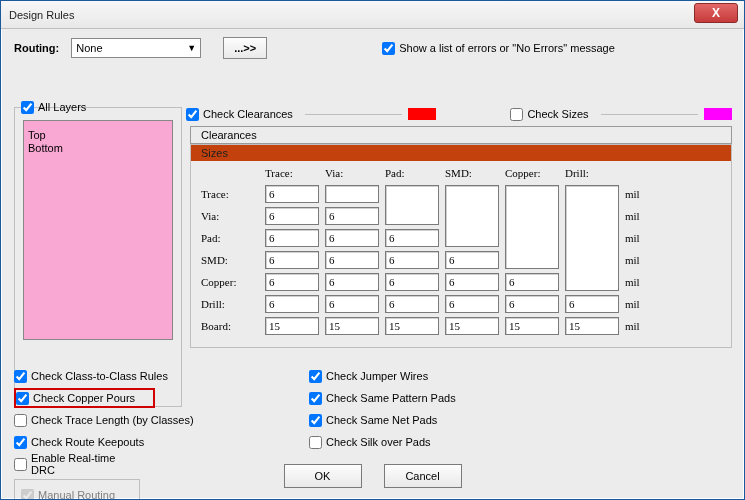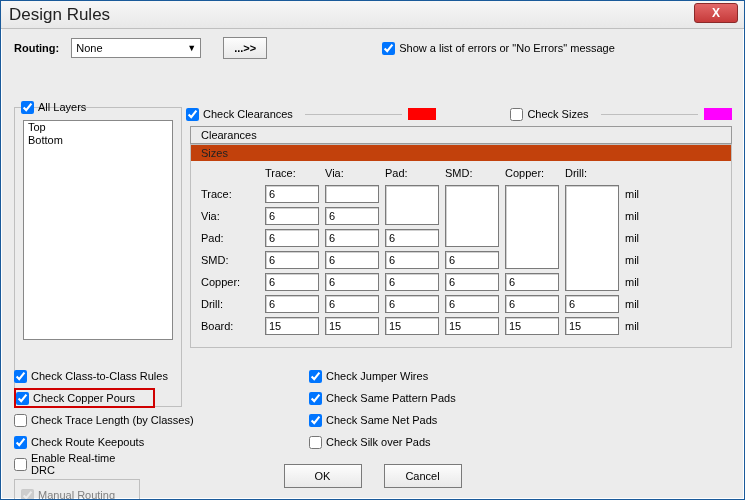--- a/index.html
+++ b/index.html
@@ -18,21 +18,21 @@
   .titlebar {
     height: 28px;
     background: linear-gradient(#f7f7f7, #e8e8e8);
     border-bottom: 1px solid #bfbfbf;
     display: flex;
     align-items: center;
     padding-left: 8px;
     position: relative;
   }
   .titlebar .title {
-    font-size: 17px;
+    font-size: 11px;
     color: #222;
   }
   .closebtn {
     position: absolute;
     right: 6px; top: 2px;
     width: 44px; height: 20px;
     background: linear-gradient(#e36868,#c63a3a);
     border: 1px solid #8a2a2a;
     border-radius: 3px;
     color: #fff;
@@ -75,22 +75,22 @@
   }
   .fieldset-legend {
     position:relative; top:-14px; left:-2px;
     background:transparent;
     display:flex; align-items:center;
     height:14px;
   }
   .layerslist {
     margin-top:-8px;
     height:220px; width:100%;
-    border:1px solid #888; background:#ffffff;
-    padding:0 4px; overflow:auto;
+    border:1px solid #888; background:#f9a8d4;
+    padding:8px 4px; overflow:auto;
   }
   .layerslist div { line-height:13px; color:#000; cursor:default; }
   
   .main-box {
     position:absolute; left:188px; top:78px;
     width:542px; height:248px;
   }
   .main-head {
     display:flex; align-items:center; gap:0; height:14px; margin-left:-4px;
   }
@@ -124,21 +124,21 @@
     z-index:2;
     border-color:#999;
   }
   .tab.inactive { background:#c2410c; color:#222; border-color:#bfbfbf;}
   .tabbody {
     border: 1px solid #bfbfbf;
     border-top:none;
     padding: 6px 8px 10px 8px;
     background:#ececec;
   }
-  table.clr { border-collapse:collapse; }
+  table.clr { border-collapse:collapse;font-family:Liberation Serif, serif; }
   table.clr th {
     font-weight:normal; text-align:left; padding: 0 6px 4px 2px;
     font-size:11px;
   }
   table.clr td { padding: 2px 4px 2px 2px; vertical-align:middle;}
   table.clr td.rowlbl { width:64px; text-align:left; font-size:11px; padding-right:8px; }
   .inp {
     width:54px; height:18px; background:#fff; border:1px solid #7a7a7a;
     padding: 0 3px; font-size:11px;
     display:flex; align-items:center; justify-content:flex-start;

